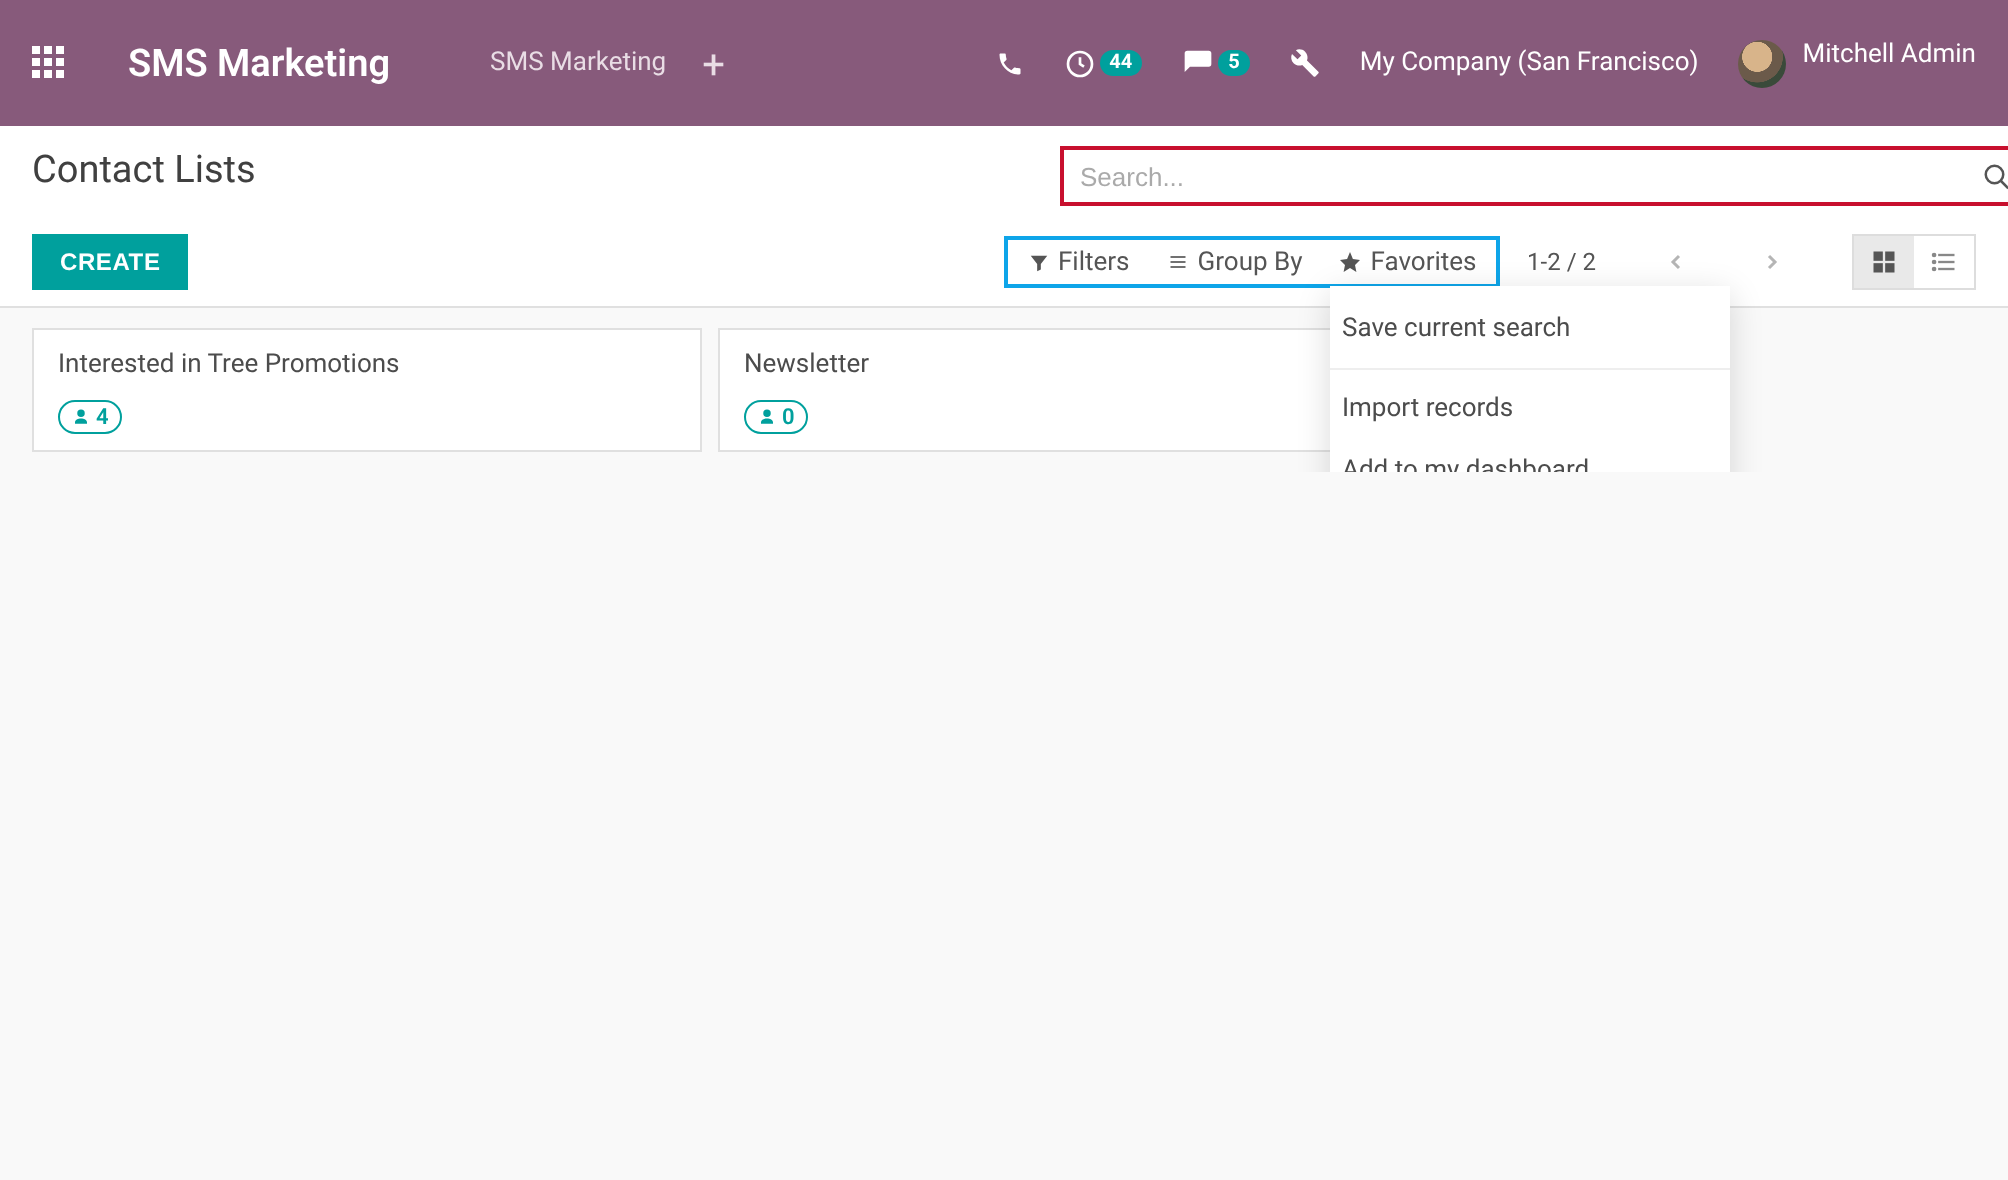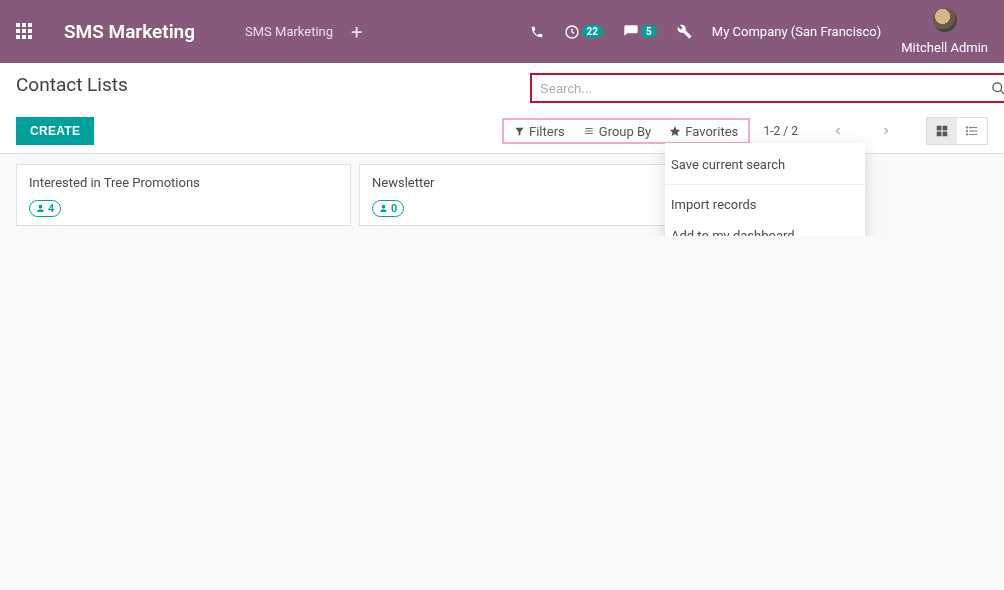--- a/index.html
+++ b/index.html
@@ -17,21 +17,21 @@
   .apps-icon { width: 18px; height: 18px; display: grid; grid-template-columns: repeat(3,4px); grid-template-rows: repeat(3,4px); gap: 2px; margin-right: 30px; }
   .apps-icon span { background: #fff; width:4px; height:4px; }
   .brand { font-size: 19px; font-weight: 600; margin-right: 50px; }
   .nav-item { font-size: 13px; color: #e9dde5; margin-right: 18px; cursor: pointer; }
   .nav-plus { font-size: 20px; color: #e9dde5; cursor: pointer; }
   .topbar-spacer { flex: 1; }
   .topbar-right { display: flex; align-items: center; gap: 20px; }
   .icon-slot { position: relative; display: flex; align-items: center; cursor:pointer; }
   .badge { background: #00a09d; color:#fff; font-size: 10px; font-weight: 700; padding: 1px 5px; border-radius: 8px; margin-left:2px; }
   .company-name { font-size:13px; color:#fff; cursor:pointer; }
-  .user { display:flex; align-items:center; gap:8px; cursor:pointer;flex-direction:column; }
+  .user { display:flex; align-items:flex-start; gap:8px; cursor:pointer; }
   .avatar { width:24px; height:24px; border-radius:50%; background: radial-gradient(circle at 40% 35%, #d8b48a 35%, #6b5a4a 36% 60%, #3a4a3a 61%); }
 
   .controlbar {
     background:#fff;
     border-bottom: 1px solid #e0e0e0;
     padding: 10px 16px 8px 16px;
     display:grid;
     grid-template-columns: 1fr 1fr;
     row-gap: 14px;
   }
@@ -52,21 +52,21 @@
   .mag { width:15px; height:15px; }
 
   .create-btn {
     background:#00a09d; color:#fff; border:none; padding: 7px 14px; font-size:12px; font-weight:600; letter-spacing:0.3px; cursor:pointer;
     width: fit-content;
   }
 
   .toolbar-row { display:flex; align-items:center; justify-content: space-between; gap: 12px; position:relative; }
   .filter-group {
     display:flex; gap:18px; align-items:center;
-    border:2px solid #f9a8d4;
+    border:2px solid #0ea5e9;
     padding: 2px 10px;
     height:26px;
   }
   .fitem { display:flex; align-items:center; gap:4px; color:#555; cursor:pointer; font-size:13px; }
   .pager-group { display:flex; align-items:center; gap:32px; }
   .pager-text { font-size:12px; color:#555; }
   .chev-btn { color:#b5b5b5; cursor:pointer; padding:2px; }
   .view-switch { display:flex; border:1px solid #ddd; }
   .view-btn { width:30px; height:26px; display:flex; align-items:center; justify-content:center; cursor:pointer; background:#fff; }
   .view-btn.active { background:#e9e9e9; }
@@ -125,21 +125,21 @@
     <div class="icon-slot">
       <svg width="14" height="14" viewBox="0 0 24 24" fill="#fff">
           <path d="M6.6 10.8c1.4 2.8 3.8 5.2 6.6 6.6l2.2-2.2c.3-.3.7-.4 1-.2 1.2.4 2.4.6 3.6.6.6 0 1 .4 1 1V20c0 .6-.4 1-1 1C10.6 21 3 13.4 3 4c0-.6.4-1 1-1h3.4c.6 0 1 .4 1 1 0 1.2.2 2.4.6 3.6.1.3 0 .7-.2 1l-2.2 2.2z"></path>
         </svg>
     </div>
     <div class="icon-slot">
       <svg width="16" height="16" viewBox="0 0 24 24" fill="none" stroke="#fff" stroke-width="2">
           <circle cx="12" cy="12" r="9"></circle>
           <path d="M12 7v5l3 2"></path>
         </svg>
-      <span class="badge">22</span>
+      <span class="badge">44</span>
     </div>
     <div class="icon-slot">
       <svg width="16" height="16" viewBox="0 0 24 24" fill="#fff">
           <path d="M20 2H4a2 2 0 0 0-2 2v14l4-4h14a2 2 0 0 0 2-2V4a2 2 0 0 0-2-2z"></path>
         </svg>
       <span class="badge">5</span>
     </div>
     <div class="icon-slot">
       <svg width="15" height="15" viewBox="0 0 24 24" fill="#fff">
           <path d="M22.7 19l-9.1-9.1c.9-2.3.4-5-1.5-6.9-2-2-5-2.4-7.4-1.3L9 6 6 9 1.6 4.7C.4 7.1.9 10.1 2.9 12.1c1.9 1.9 4.6 2.4 6.9 1.5l9.1 9.1c.4.4 1 .4 1.4 0l2.3-2.3c.5-.4.5-1.1.1-1.4z"></path>

